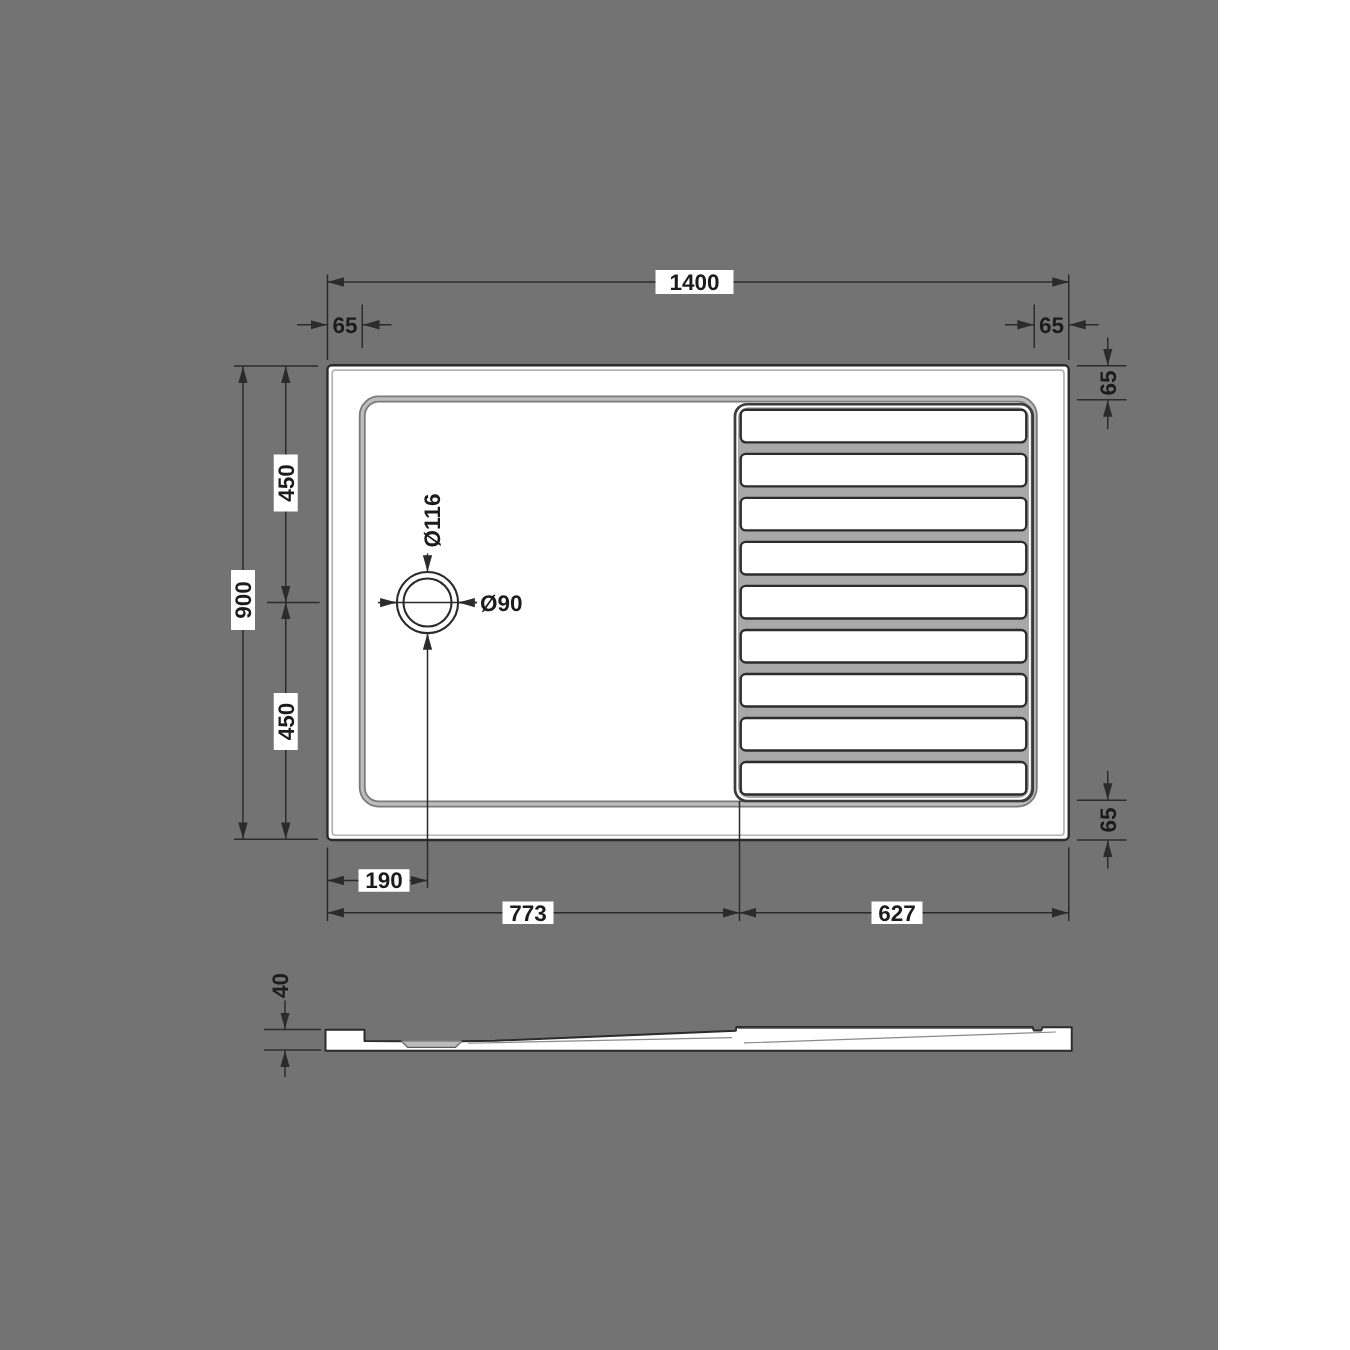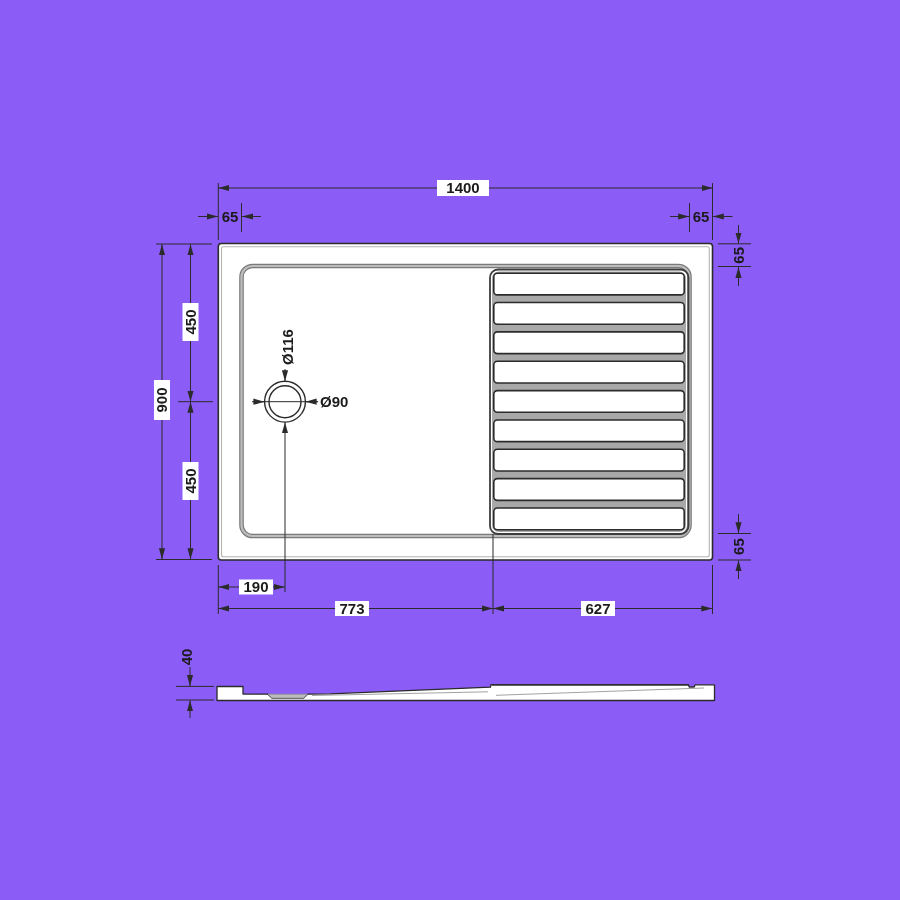--- a/index.html
+++ b/index.html
@@ -1,16 +1,16 @@
 <!DOCTYPE html>
 <html><head>
 <meta charset="utf-8">
 <style>
   html,body{margin:0;padding:0;background:#ffffff;}
-  .stage{width:900px;height:900px;background:#8b5cf6;position:relative;overflow:hidden;}
+  .stage{width:812px;height:900px;background:#737373;position:relative;overflow:hidden;}
   svg{display:block;}
   .ln{stroke:#2b2b2b;stroke-width:1;fill:none;}
   .outline{stroke:#2b2b2b;stroke-width:1.6;fill:#ffffff;}
   .grayline{stroke:#b3b3b3;stroke-width:1.1;fill:none;}
   .floor1{stroke:#7a7a7a;stroke-width:4.6;fill:none;}
   .floor2{stroke:#bdbdbd;stroke-width:2.2;fill:none;}
   .container-outline{stroke:#3c3c3c;stroke-width:1.8;fill:none;}
   .groove{fill:#a8a8a8;}
   .slat{fill:#ffffff;stroke:#2c2c2c;stroke-width:1.6;}
   .circle{stroke:#2b2b2b;stroke-width:1.4;fill:none;}

